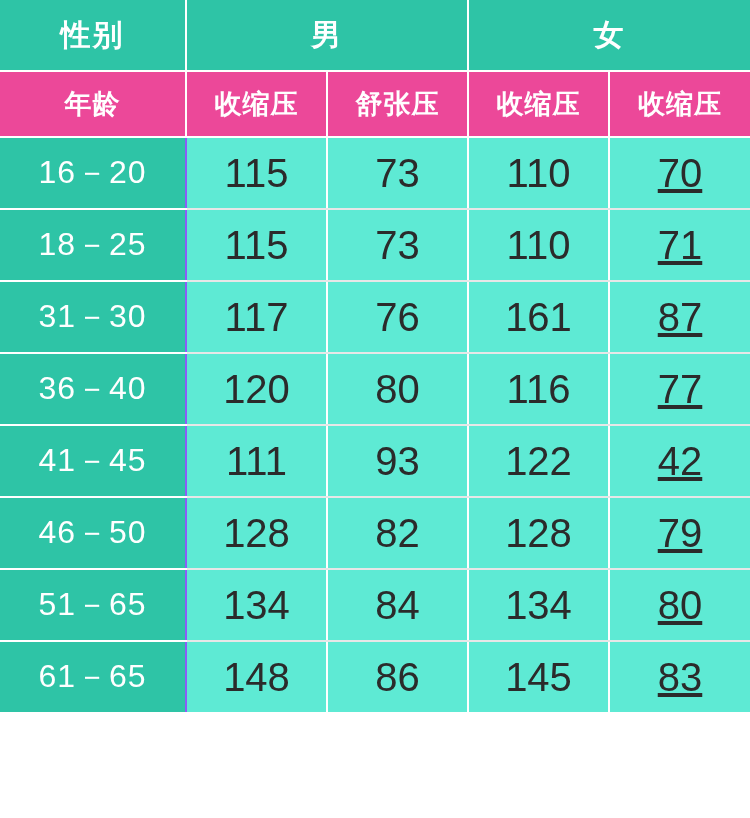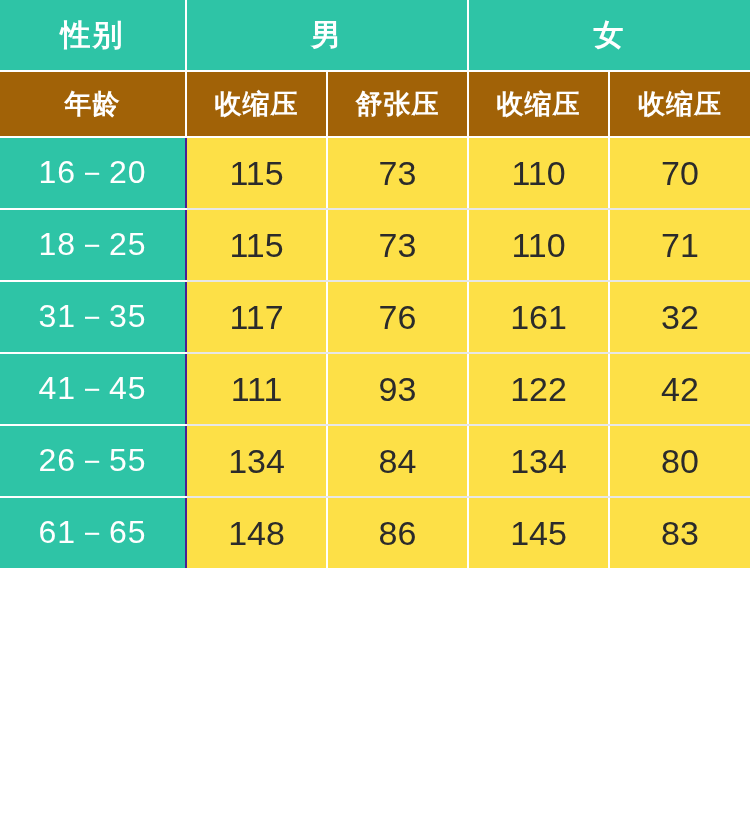--- a/index.html
+++ b/index.html
@@ -39,63 +39,64 @@
     text-align: center;
     vertical-align: middle;
     border-right: 2px solid #ffffff;
     border-bottom: 2px solid #ffffff;
     letter-spacing: 2px;
   }
   .hdr-row1 th:last-child { border-right: none; }
 
   
   .hdr-row2 th {
-    background: #a16207;
+    background: #ec4899;
     color: #ffffff;
     font-size: 27px;
     font-weight: bold;
     height: 62px;
     text-align: center;
     vertical-align: middle;
     border-right: 2px solid #ffffff;
     border-bottom: 2px solid #ffffff;
     letter-spacing: 1px;
   }
   .hdr-row2 th:last-child { border-right: none; }
 
   
   tbody tr td {
     height: 68px;
     text-align: center;
     vertical-align: middle;
-    font-size: 34px;
+    font-size: 40px;
     color: #2b2b2b;
-    background: #fde047;
+    background: #5eead4;
     border-bottom: 2px solid #e7e7e7;
   }
   tbody tr td.age-cell {
     background: #2ec4a6;
     color: #ffffff;
     font-size: 32px;
     font-weight: normal;
     border-bottom: 2px solid #ffffff;
-    border-right: 2px solid #4c1d95;
+    border-right: 2px solid #8b5cf6;
     letter-spacing: 1px;
   }
   tbody tr:last-child td {
     border-bottom: none;
   }
   tbody tr:last-child td.age-cell {
     border-bottom: none;
   }
   tbody tr td.val {
     border-right: 2px solid #ffffff;
   }
   tbody tr td.val:last-child {
     border-right: none;
+    text-decoration: underline;
   }
 </style>
 </head>
 <body>
 
 <div class="table-wrap">
   <table class="bp-table">
     <colgroup>
       <col class="c-age">
       <col class="c-v1">
@@ -126,35 +127,49 @@
         <td class="val">70</td>
       </tr>
       <tr>
         <td class="age-cell">18－25</td>
         <td class="val">115</td>
         <td class="val">73</td>
         <td class="val">110</td>
         <td class="val">71</td>
       </tr>
       <tr>
-        <td class="age-cell">31－35</td>
+        <td class="age-cell">31－30</td>
         <td class="val">117</td>
         <td class="val">76</td>
         <td class="val">161</td>
-        <td class="val">32</td>
+        <td class="val">87</td>
+      </tr>
+      <tr>
+        <td class="age-cell">36－40</td>
+        <td class="val">120</td>
+        <td class="val">80</td>
+        <td class="val">116</td>
+        <td class="val">77</td>
       </tr>
       <tr>
         <td class="age-cell">41－45</td>
         <td class="val">111</td>
         <td class="val">93</td>
         <td class="val">122</td>
         <td class="val">42</td>
       </tr>
       <tr>
-        <td class="age-cell">26－55</td>
+        <td class="age-cell">46－50</td>
+        <td class="val">128</td>
+        <td class="val">82</td>
+        <td class="val">128</td>
+        <td class="val">79</td>
+      </tr>
+      <tr>
+        <td class="age-cell">51－65</td>
         <td class="val">134</td>
         <td class="val">84</td>
         <td class="val">134</td>
         <td class="val">80</td>
       </tr>
       <tr>
         <td class="age-cell">61－65</td>
         <td class="val">148</td>
         <td class="val">86</td>
         <td class="val">145</td>

